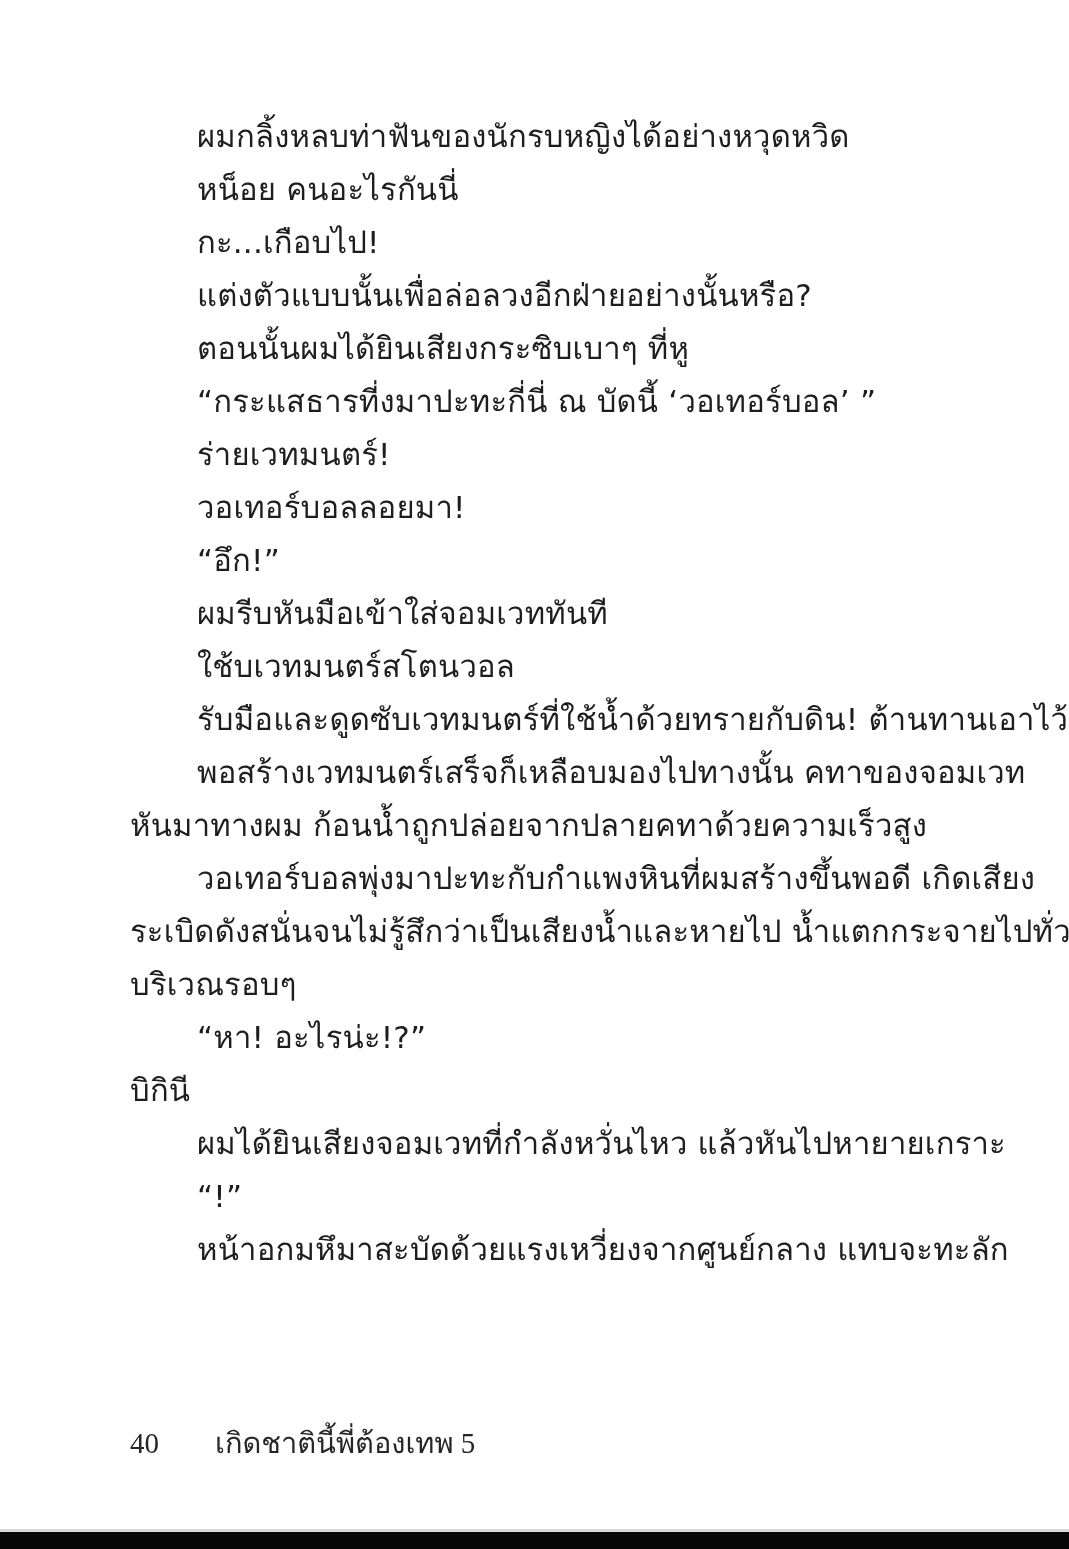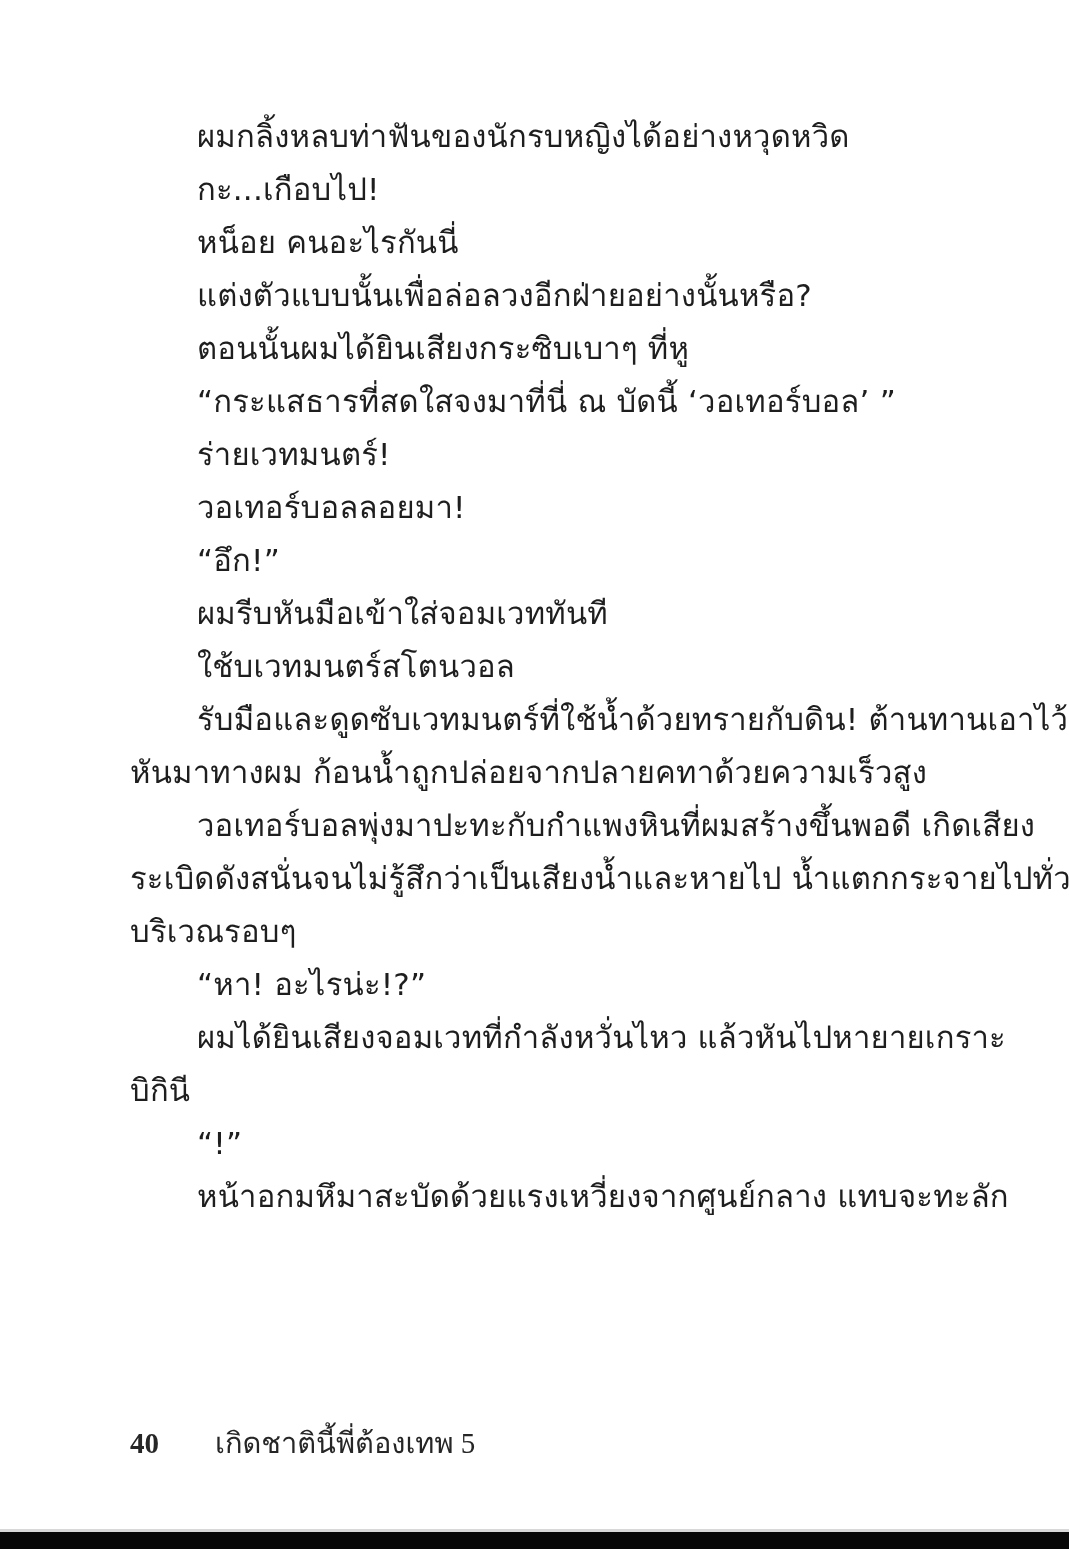--- a/index.html
+++ b/index.html
@@ -36,21 +36,20 @@
     display: flex;
     align-items: baseline;
     font-family: "Liberation Serif", "DejaVu Serif", serif;
     font-size: 29px;
     color: #262626;
     white-space: nowrap;
   }
   .footer .page-num {
     display: inline-block;
     width: 85px;
-    font-weight: bold;
   }
   .hairline {
     position: absolute;
     left: 0; top: 1529px;
     width: 1069px; height: 3px;
     background: #d8d8d8;
   }
   .bottom-bar {
     position: absolute;
     left: 0; top: 1532px;
@@ -59,38 +58,39 @@
   }
 </style>
 </head>
 <body>
 
 <div class="page">
 
   <div class="content">
 
   <div class="line indent"><span>ผมกลิ้งหลบท่าฟันของนักรบหญิงได้อย่างหวุดหวิด</span></div>
+      <div class="line indent"><span>หน็อย คนอะไรกันนี่</span></div>
       <div class="line indent"><span>กะ...เกือบไป!</span></div>
-      <div class="line indent"><span>หน็อย คนอะไรกันนี่</span></div>
       <div class="line indent"><span>แต่งตัวแบบนั้นเพื่อล่อลวงอีกฝ่ายอย่างนั้นหรือ?</span></div>
       <div class="line indent"><span>ตอนนั้นผมได้ยินเสียงกระซิบเบาๆ ที่หู</span></div>
-      <div class="line indent"><span>“กระแสธารที่สดใสจงมาที่นี่ ณ บัดนี้ </span><span class="italic">‘วอเทอร์บอล’</span><span> ”</span></div>
+      <div class="line indent"><span>“กระแสธารที่งมาปะทะกี่นี่ ณ บัดนี้ </span><span class="italic">‘วอเทอร์บอล’</span><span> ”</span></div>
       <div class="line indent"><span>ร่ายเวทมนตร์!</span></div>
       <div class="line indent"><span>วอเทอร์บอลลอยมา!</span></div>
       <div class="line indent"><span>“อึก!”</span></div>
       <div class="line indent"><span>ผมรีบหันมือเข้าใส่จอมเวททันที</span></div>
       <div class="line indent"><span>ใช้บเวทมนตร์สโตนวอล</span></div>
       <div class="line indent"><span>รับมือและดูดซับเวทมนตร์ที่ใช้น้ำด้วยทรายกับดิน! ต้านทานเอาไว้</span></div>
+      <div class="line indent"><span>พอสร้างเวทมนตร์เสร็จก็เหลือบมองไปทางนั้น คทาของจอมเวท</span></div>
       <div class="line"><span>หันมาทางผม ก้อนน้ำถูกปล่อยจากปลายคทาด้วยความเร็วสูง</span></div>
       <div class="line indent"><span>วอเทอร์บอลพุ่งมาปะทะกับกำแพงหินที่ผมสร้างขึ้นพอดี เกิดเสียง</span></div>
       <div class="line"><span>ระเบิดดังสนั่นจนไม่รู้สึกว่าเป็นเสียงน้ำและหายไป น้ำแตกกระจายไปทั่ว</span></div>
       <div class="line"><span>บริเวณรอบๆ</span></div>
       <div class="line indent"><span>“หา! อะไรน่ะ!?”</span></div>
+      <div class="line"><span>บิกินี</span></div>
       <div class="line indent"><span>ผมได้ยินเสียงจอมเวทที่กำลังหวั่นไหว แล้วหันไปหายายเกราะ</span></div>
-      <div class="line"><span>บิกินี</span></div>
       <div class="line indent"><span>“!”</span></div>
       <div class="line indent"><span>หน้าอกมหึมาสะบัดด้วยแรงเหวี่ยงจากศูนย์กลาง แทบจะทะลัก</span></div>
     </div>
 
   <div class="footer">
     <span class="page-num">40</span>
     <span class="book-title">เกิดชาตินี้พี่ต้องเทพ 5</span>
   </div>
 
   <div class="hairline"></div>

